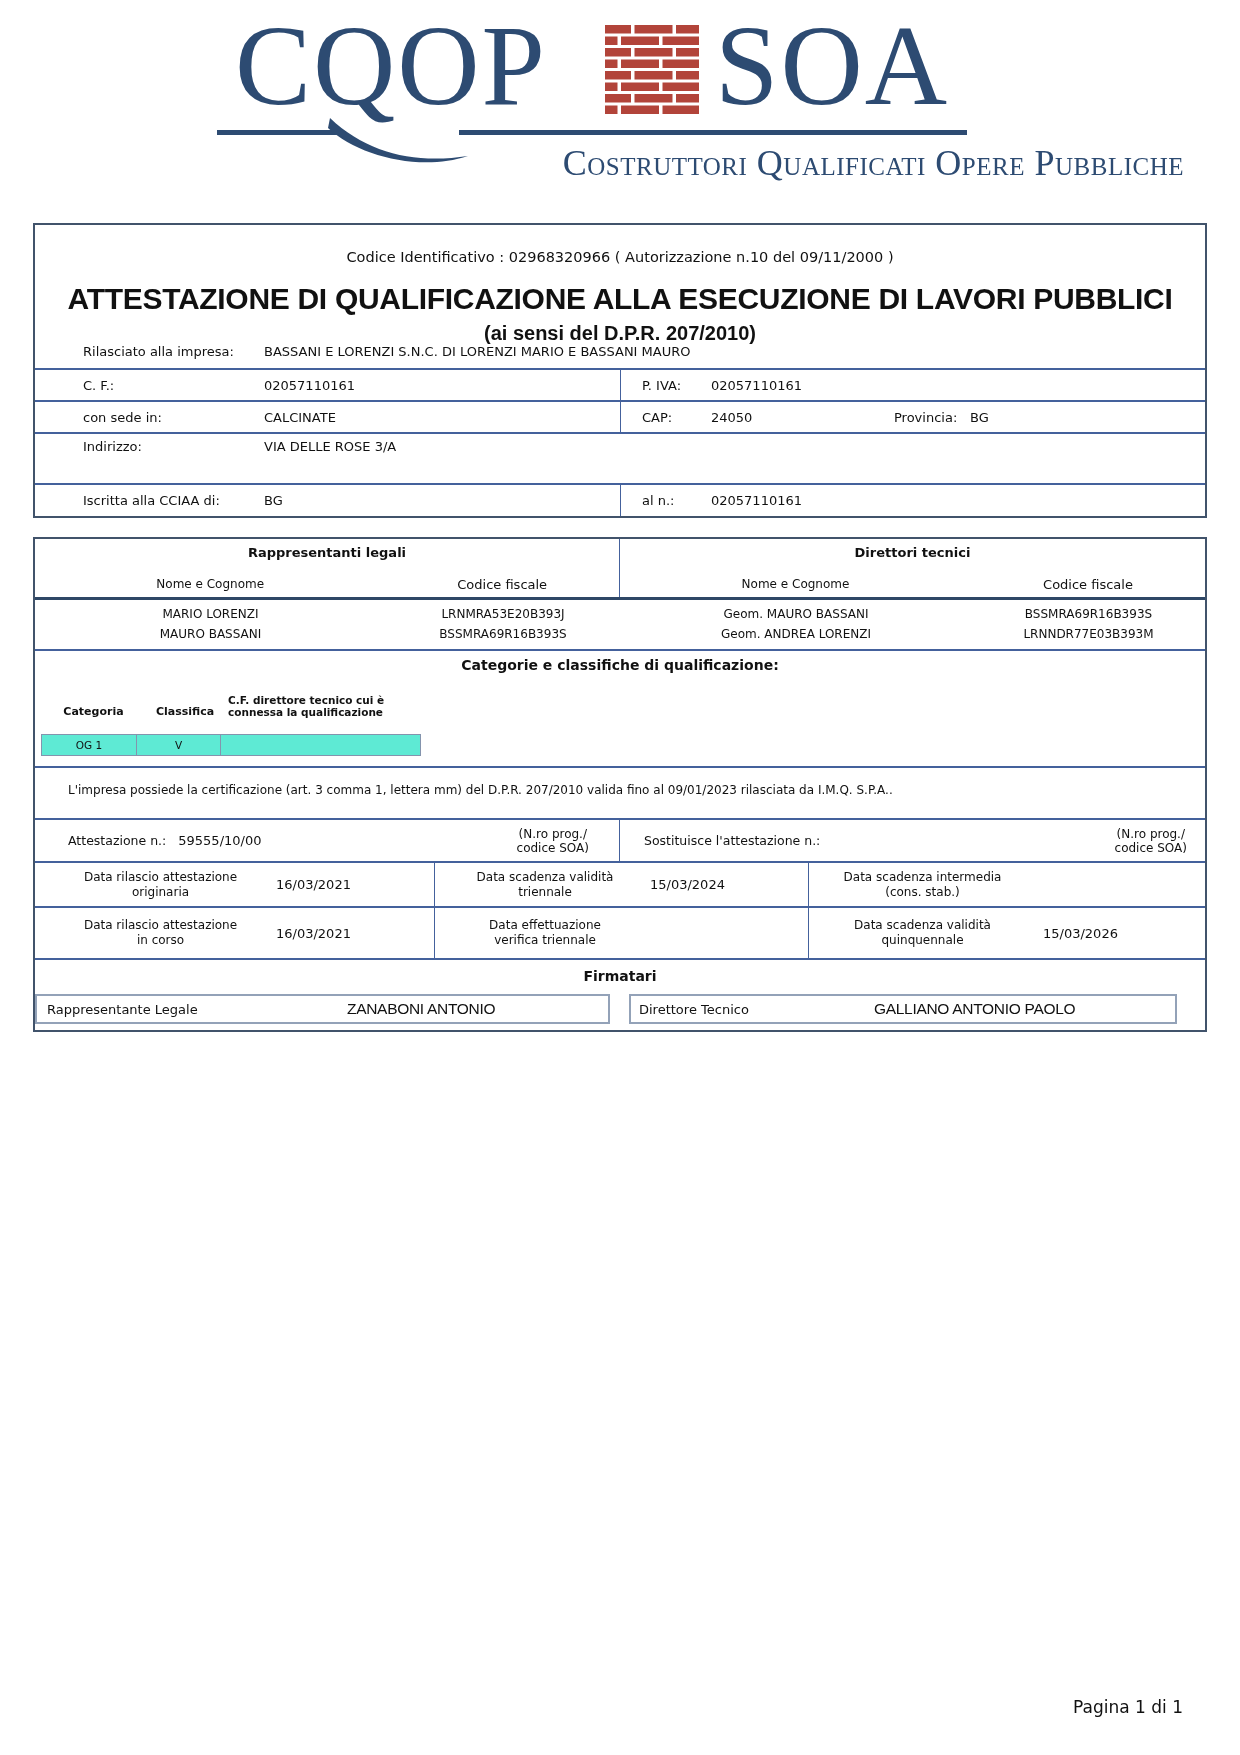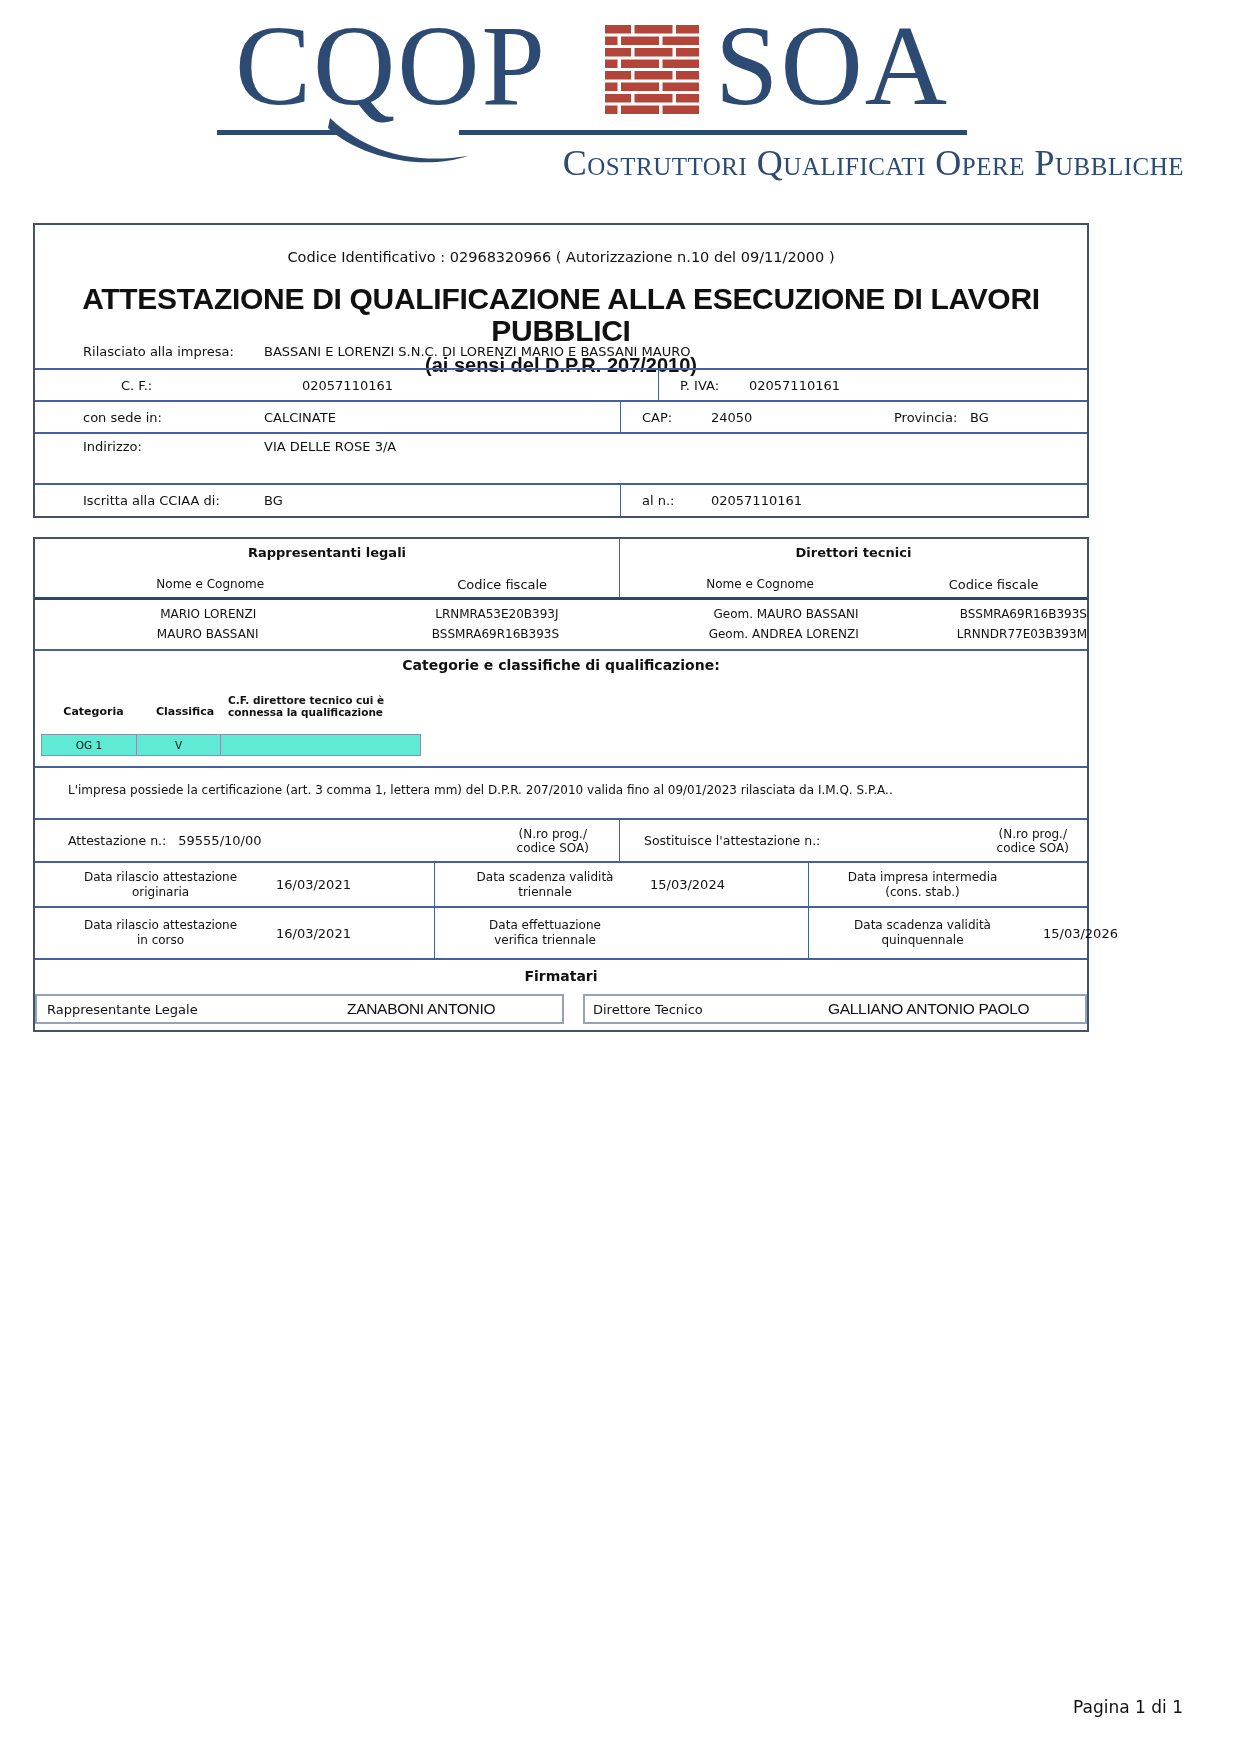--- a/index.html
+++ b/index.html
@@ -29,31 +29,31 @@
   .rule-seg{height:5px;background:var(--navy);}
   .rule-seg.left{width:122px;}
   .rule-gap{width:120px;}
   .rule-seg.right{width:508px;}
   .swash{position:absolute;left:328px;top:98px;}
   .logo-sub{
     margin-top:7px;text-align:right;font-family:"Liberation Serif",serif;
     font-variant:small-caps;font-size:36px;letter-spacing:0.5px;color:var(--navy);
   }
   
-  .box{position:absolute;left:33px;width:1056px;border:2px solid var(--boxborder);box-sizing:border-box;background:#fff;}
+  .box{position:absolute;left:33px;width:1174px;border:2px solid var(--boxborder);box-sizing:border-box;background:#fff;}
   .box1{top:223px;height:295px;}
   .box2{top:537px;height:495px;}
   .b1-head{margin-top:24px;text-align:center;font-size:14.5px;}
   .b1-title{margin-top:18px;text-align:center;font-family:"Liberation Sans",sans-serif;
     font-weight:bold;font-size:30px;line-height:32px;letter-spacing:-0.3px;}
   .b1-law{margin-top:7px;text-align:center;font-family:"Liberation Sans",sans-serif;font-weight:bold;font-size:20px;}
   .rows{position:absolute;left:0;right:0;bottom:0;}
   .row{display:flex;align-items:center;border-top:2px solid var(--rule);font-size:13px;}
   .row.first{border-top:none;}
-  .rA{height:33px;}.rB{height:30px;padding-left:38px;}.rC{height:30px;}.rD{height:25px;}.rE{height:31px;margin-top:24px;}
+  .rA{height:33px;}.rB{height:30px;}.rC{height:30px;}.rD{height:25px;}.rE{height:31px;margin-top:24px;}
   .cell-l{flex:0 0 585px;display:flex;align-items:center;padding-left:48px;box-sizing:border-box;height:100%;}
   .cell-r{flex:1;display:flex;align-items:center;border-left:1.5px solid var(--rule);padding-left:21px;height:100%;}
   .lbl{width:181px;flex:0 0 181px;}
   .rlbl-s{width:69px;flex:0 0 69px;}
   .rval-cap{width:183px;flex:0 0 183px;}
   .rlbl-prov{width:76px;flex:0 0 76px;}
   
   .sec-heads{height:61px;display:flex;border-bottom:3px solid var(--darkrule);box-sizing:border-box;}
   .half{width:585px;box-sizing:border-box;}
   .half.l{border-right:1.5px solid var(--rule);}
@@ -301,21 +301,21 @@
       </div>
       <div class="dc dc2">
         <div class="dlbl">
           <div>Data scadenza validità</div>
           <div>triennale</div>
         </div>
         <div class="dval">15/03/2024</div>
       </div>
       <div class="dc dc3">
         <div class="dlbl">
-          <div>Data impresa intermedia</div>
+          <div>Data scadenza intermedia</div>
           <div>(cons. stab.)</div>
         </div>
         <div class="dval"></div>
       </div>
     </div>
 
     <div class="drow r2">
       <div class="dc dc1">
         <div class="dlbl">
           <div>Data rilascio attestazione</div>

